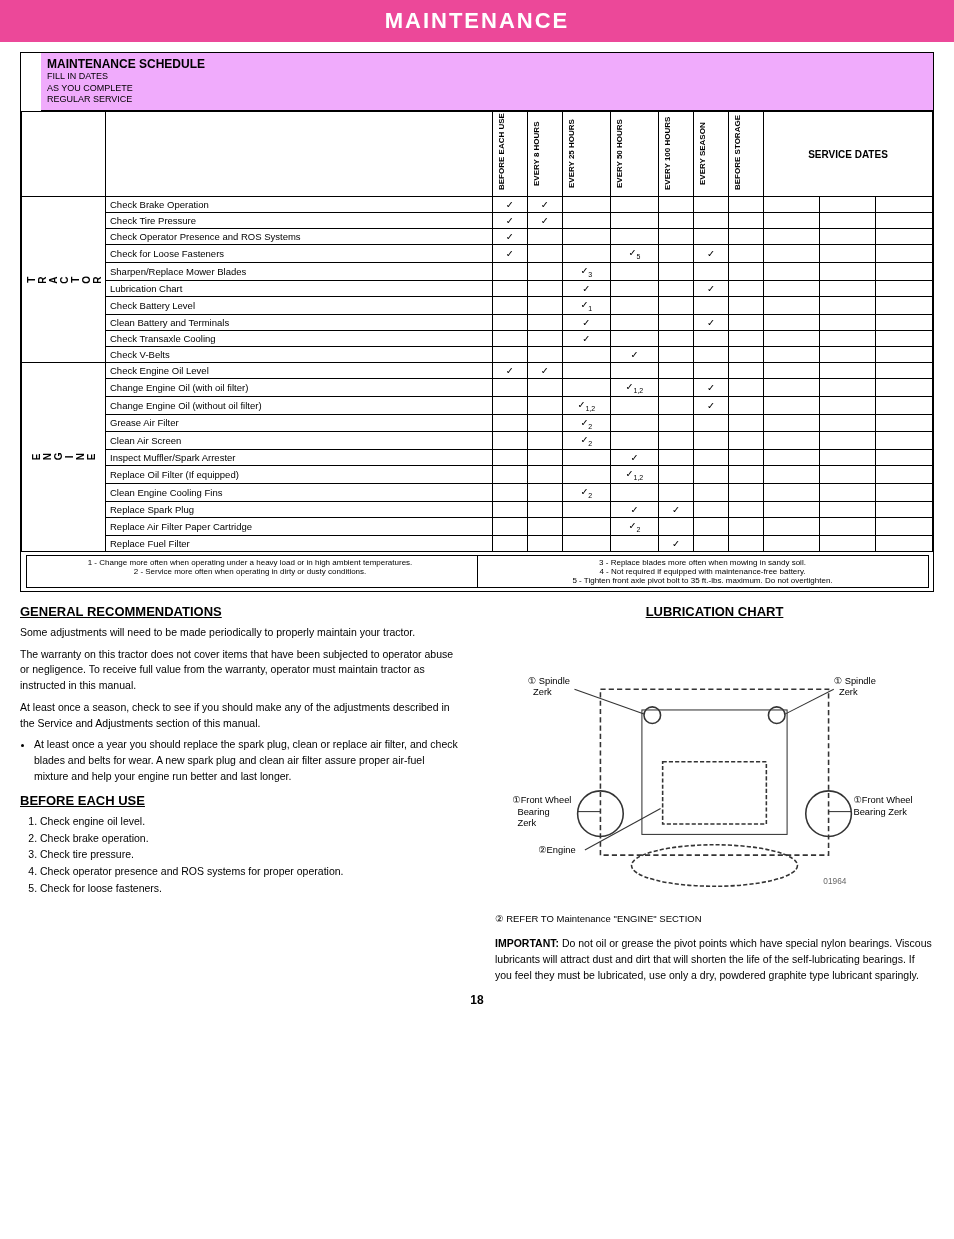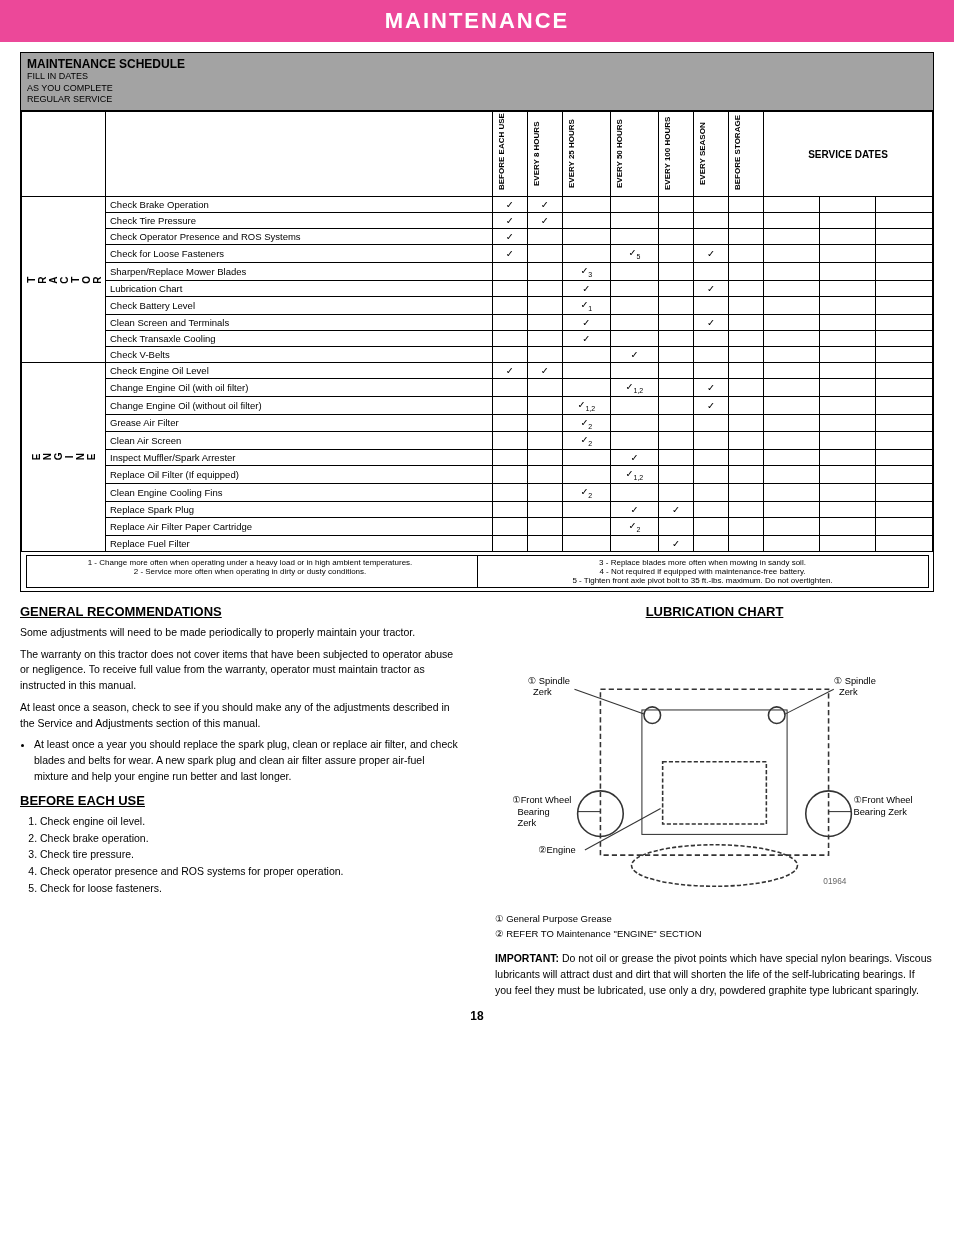--- a/index.html
+++ b/index.html
@@ -26,23 +26,24 @@
       padding: 10px 20px;
     }
 
     
     .schedule-container {
       border: 1px solid #000;
       margin-bottom: 12px;
     }
 
     .schedule-title-row {
-      background: #a3a3a3;
+      background: #f0abfc;
       padding: 4px 6px;
       border-bottom: 1px solid #000;
+      margin-left: 20px;
     }
 
     .schedule-title {
       font-weight: bold;
       font-size: 12px;
     }
 
     .schedule-subtitle {
       font-size: 9px;
       line-height: 1.3;
@@ -323,21 +324,21 @@
             <td>✓<span class="sub-num">1</span></td>
             <td></td>
             <td></td>
             <td></td>
             <td></td>
           <td></td>
             <td></td>
             <td></td>
         </tr>
         <tr>
-          <td class="item-label">Clean Screen and Terminals</td>
+          <td class="item-label">Clean Battery and Terminals</td>
           <td></td>
             <td></td>
             <td>✓</td>
             <td></td>
             <td></td>
             <td>✓</td>
             <td></td>
           <td></td>
             <td></td>
             <td></td>
@@ -600,21 +601,20 @@
         <text x="334" y="181" font-size="9" font-family="Arial">Bearing Zerk</text>
         <line x1="332" y1="178" x2="310" y2="178" stroke="#333" stroke-width="1"></line>
 
         <text x="30" y="218" font-size="9" font-family="Arial">②Engine</text>
         <line x1="75" y1="215" x2="148" y2="175" stroke="#333" stroke-width="1"></line>
 
         <text x="305" y="248" font-size="8" font-family="Arial" fill="#666">01964</text>
       </svg>
 
       <div class="lube-legend">
-        <div>① General Purpose Grease</div>
         <div>② REFER TO Maintenance "ENGINE" SECTION</div>
       </div>
 
       <div class="important-box">
         <strong>IMPORTANT:</strong><span> Do not oil or grease the pivot points which have special nylon bearings. Viscous lubricants will attract dust and dirt that will shorten the life of the self-lubricating bearings. If you feel they must be lubricated, use only a dry, powdered graphite type lubricant sparingly.</span>
       </div>
     </div>
   </div>
 
   <div class="page-number">18</div>

